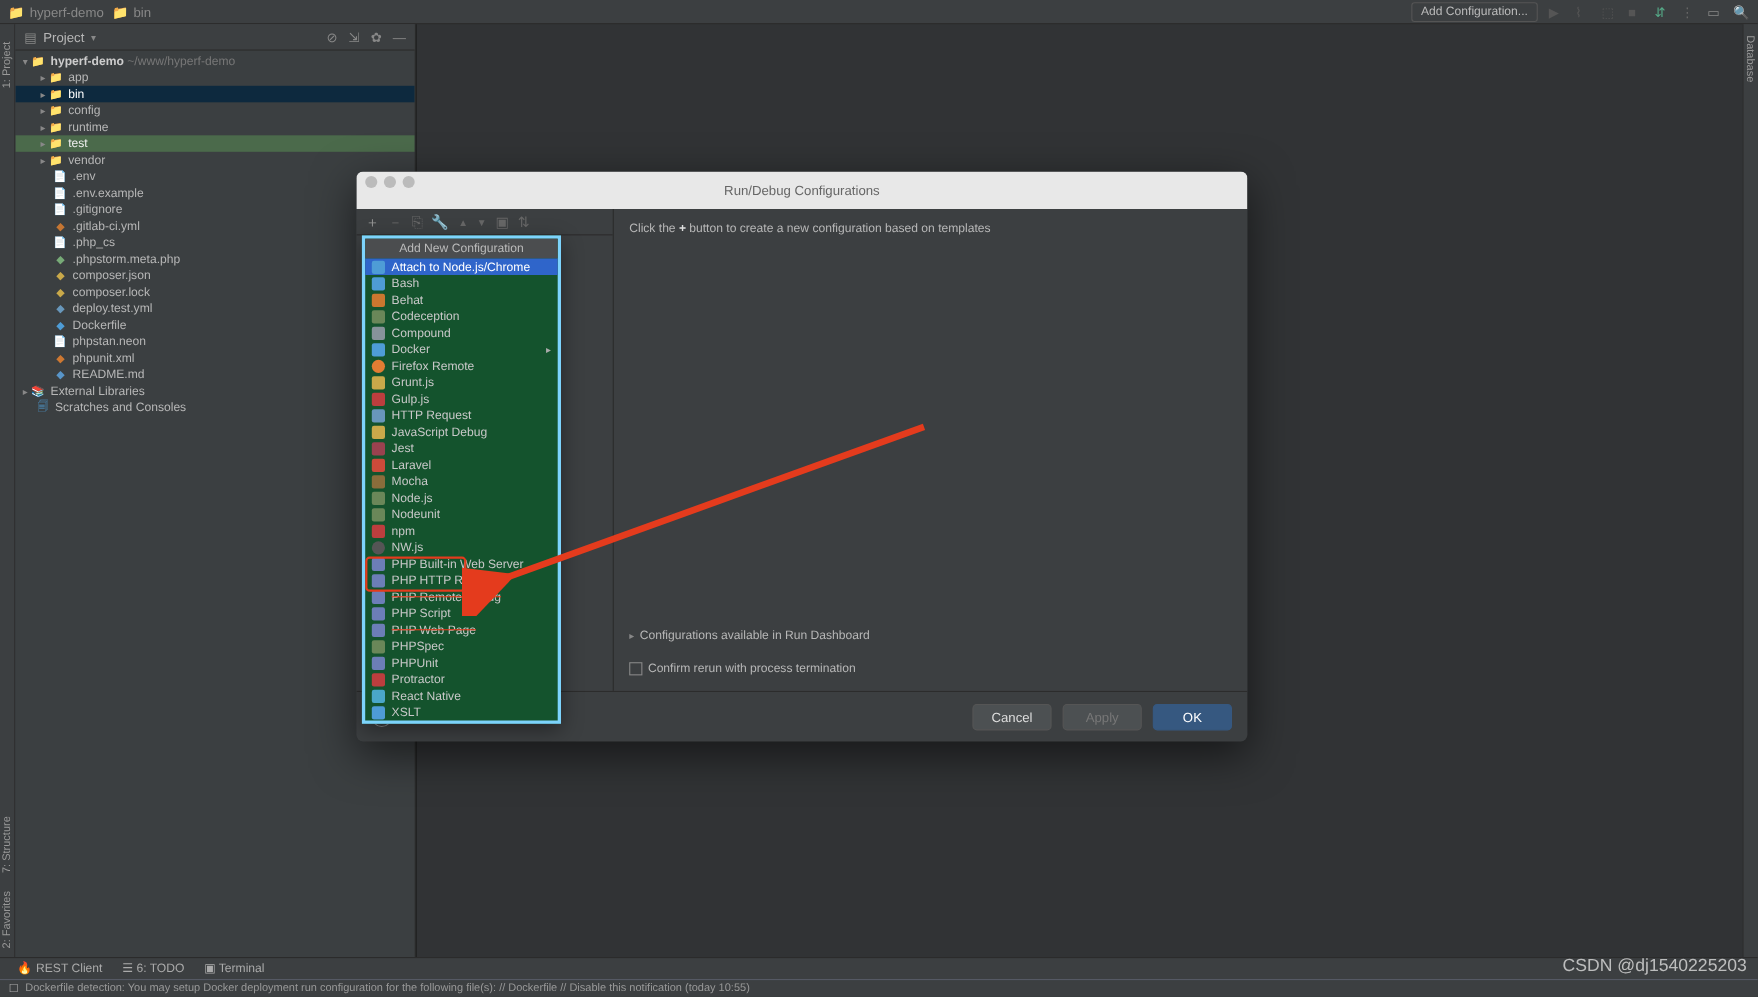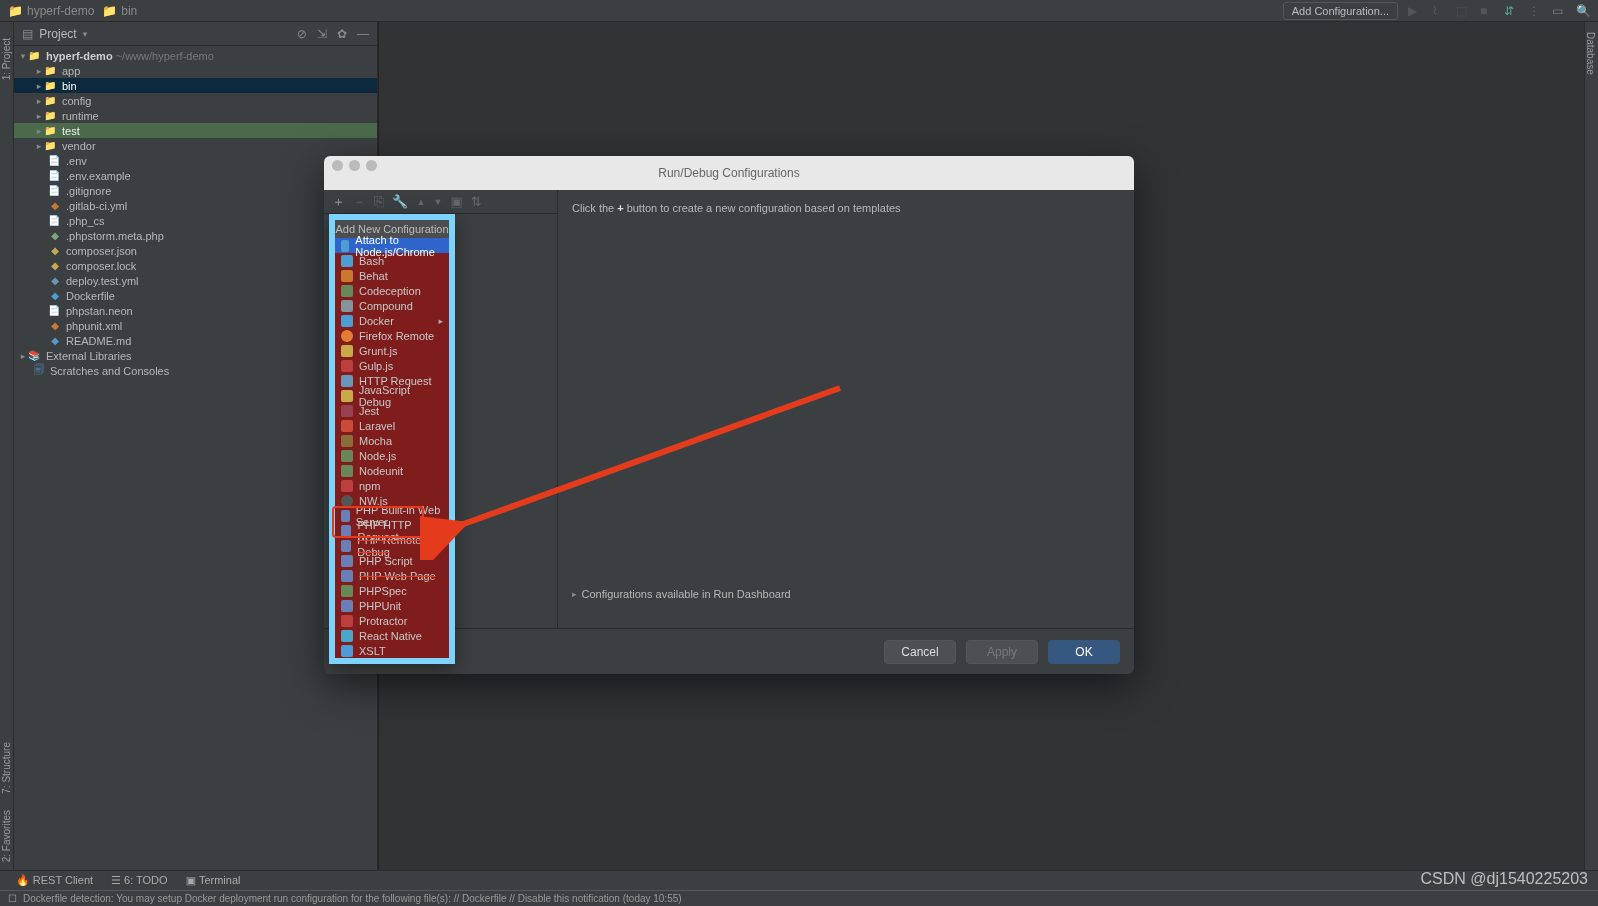--- a/index.html
+++ b/index.html
@@ -32,21 +32,21 @@
 .status-bar { height: 16px; background: #3c3f41; display: flex; align-items: center; padding: 0 8px; border-top: 1px solid #555964; font-size: 10px; color: #999; }
 
 .dialog { position: absolute; left: 324px; top: 156px; width: 810px; height: 518px; background: #3c3f41; border-radius: 6px; box-shadow: 0 12px 40px rgba(0,0,0,.55); display: flex; flex-direction: column; overflow: hidden; }
 .dialog-title { height: 34px; background: #e8e8e8; display: flex; align-items: center; justify-content: center; color: #666; font-size: 12px; position: relative; }
 .traffic { position: absolute; left: 8px; top: 4px; display: flex; gap: 6px; }
 .traffic span { width: 11px; height: 11px; border-radius: 50%; background: #bbb; display: inline-block; }
 .dialog-body { flex: 1; display: flex; background: #3c3f41; position: relative; }
 .dlg-left { width: 234px; border-right: 1px solid #2b2b2b; display: flex; flex-direction: column; }
 .dlg-toolbar { height: 24px; display: flex; align-items: center; gap: 8px; padding: 0 8px; color: #999; border-bottom: 1px solid #2b2b2b; }
 .dlg-toolbar span { font-size: 13px; cursor: default; }
-.cfg-popup { position: absolute; left: 5px; top: 24px; width: 126px; background: #7f1d1d; border: 6px solid #7dd3fc; box-shadow: 0 6px 18px rgba(0,0,0,.4); z-index: 5; }
+.cfg-popup { position: absolute; left: 5px; top: 24px; width: 181px; background: #14532d; border: 3px solid #7dd3fc; box-shadow: 0 6px 18px rgba(0,0,0,.4); z-index: 5; }
 .cfg-popup .header { text-align: center; padding: 3px 0; color: #bbb; background: #4b4d4f; font-size: 11px; }
 .cfg-item { display: flex; align-items: center; height: 15px; padding: 0 6px; font-size: 11px; color: #c8c8c8; gap: 6px; }
 .cfg-item.sel { background: #2f65ca; color: #fff; }
 .cfg-item .mi { width: 12px; height: 12px; display: inline-block; border-radius: 2px; }
 .dlg-right { flex: 1; padding: 12px 14px; display: flex; flex-direction: column; color: #b7b7b7; font-size: 11px; }
 .dlg-hint { display: flex; align-items: center; gap: 3px; }
 .collapsible { margin-top: auto; padding-top: 10px; }
 .dash-row { display: flex; align-items: center; gap: 5px; padding: 2px 0; font-size: 11px;}
 .chk { width: 12px; height: 12px; border: 1px solid #888; background: #3c3f41; display: inline-block; }
 .chk.checked::after { content: "✔"; font-size: 9px; color: #bbb; position: relative; top: -3px; left: 1px; }
@@ -366,20 +366,24 @@
         <b style="color:#ddd">+</b>
         <span>button to create a new configuration based on templates</span>
       </div>
 
       <div class="collapsible">
         <div class="dash-row">
           <span style="color:#888;font-size:9px">▸</span>
           <span>Configurations available in Run Dashboard</span>
         </div>
         <div style="height:14px"></div>
+        <div class="dash-row">
+          <span class="chk"></span>
+          <span>Confirm rerun with process termination</span>
+        </div>
       </div>
     </div>
   </div>
   <div class="dlg-footer">
     <span class="help-circle">?</span>
     <span class="spacer"></span>
     <button class="dlg-btn">Cancel</button>
     <button class="dlg-btn disabled">Apply</button>
     <button class="dlg-btn primary">OK</button>
   </div>

